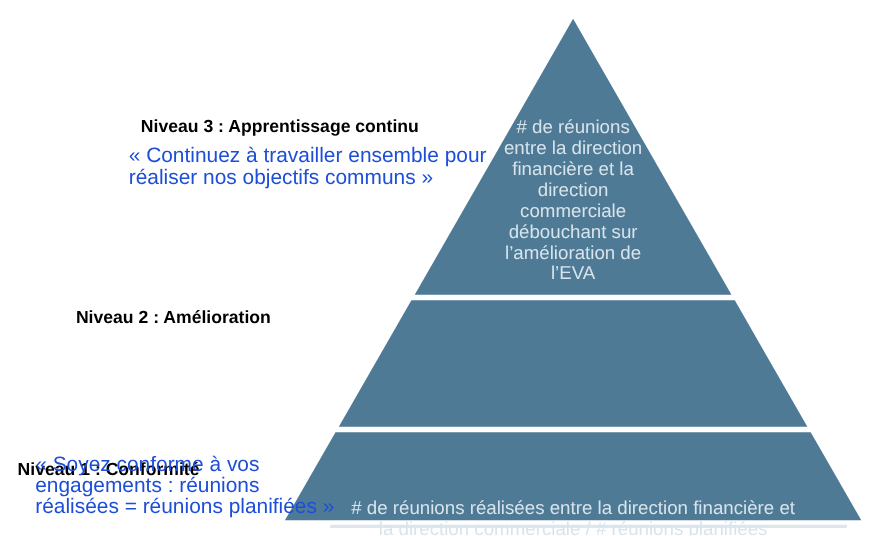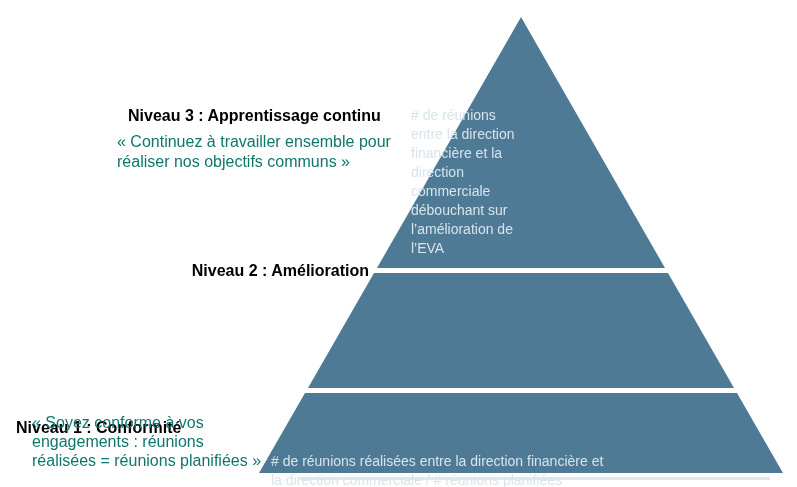--- a/index.html
+++ b/index.html
@@ -26,34 +26,34 @@
     position: absolute;
     white-space: pre-line;
   }
   .level-heading {
     font-size: 16px;
     font-weight: bold;
     color: #000000;
     line-height: 21px;
   }
   .level-quote {
-    font-size: 16px;
+    font-size: 19px;
     font-weight: normal;
-    color: #0f766e;
+    color: #1d4ed8;
     line-height: 20px;
   }
   .pyramid-label {
-    font-size: 14px;
+    font-size: 17px;
     line-height: 19px;
-    text-align: left;
+    text-align: center;
     color: #d8e4ec;
   }
   .lvl3-heading { left: 128px; top: 105px; width: 360px; }
   .lvl3-quote   { left: 117px; top: 132px; width: 330px; }
-  .lvl2-heading { left: 69px;  top: 260px; width: 300px; text-align: right; }
+  .lvl2-heading { left: 69px;  top: 279px; width: 300px; }
   .lvl2-quote   { left: 69px;  top: 301px; width: 300px; }
   .lvl1-heading { left: 16px;  top: 386px; width: 300px; margin-top: 31px; }
   .lvl1-quote   { left: 32px;  top: 413px; width: 310px; line-height: 19px; }
   .sec-top-label    { left: 411px; top: 106px; width: 220px; }
   .sec-middle-label { left: 361px; top: 297px; width: 320px; }
   .sec-bottom-label { left: 271px; top: 419px; width: 500px; margin-top: 33px; }
 </style>
 </head>
 <body>
 

